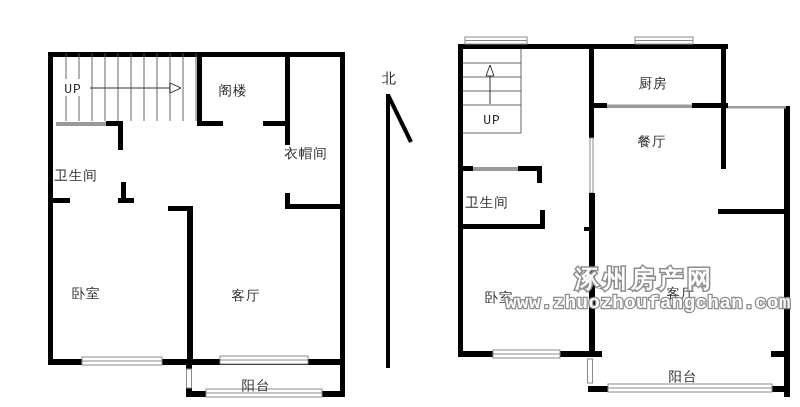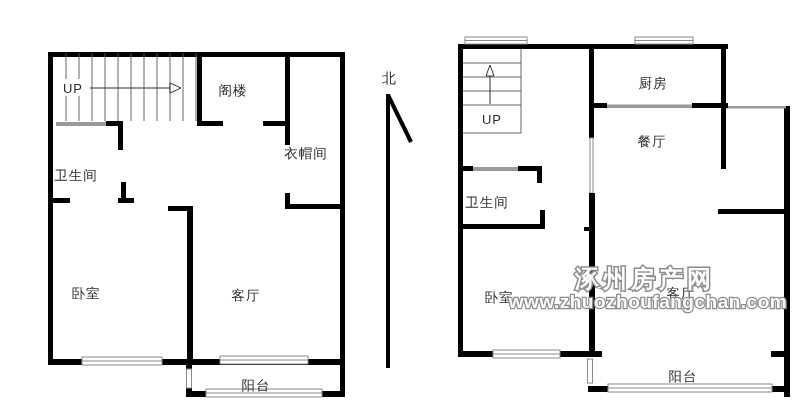--- a/index.html
+++ b/index.html
@@ -1,18 +1,18 @@
 <!DOCTYPE html>
 <html><head>
 <meta charset="utf-8">
 <style>
   html,body{margin:0;padding:0;background:#fff;}
   #screen{
     position:relative;width:800px;height:407px;background:#ffffff;overflow:hidden;
-    font-family:Liberation Sans, sans-serif;
+    font-family:Liberation Mono, monospace;
   }
   svg{position:absolute;left:0;top:0;}
   .wall{fill:#000000;}
   .door{fill:#9a9a9a;}
   .thin{stroke:#555555;stroke-width:0.9;fill:none;}
   .win{fill:#ffffff;stroke:#8a8a8a;stroke-width:1;}
   .winline{stroke:#8a8a8a;stroke-width:1;}
   .room-label{font-size:13.5px;fill:#2b2b2b;text-anchor:middle;letter-spacing:1px;}
   .up-label{font-size:13px;fill:#2b2b2b;text-anchor:middle;letter-spacing:1px;}
   .north-label{font-size:14px;fill:#2b2b2b;text-anchor:middle;}

